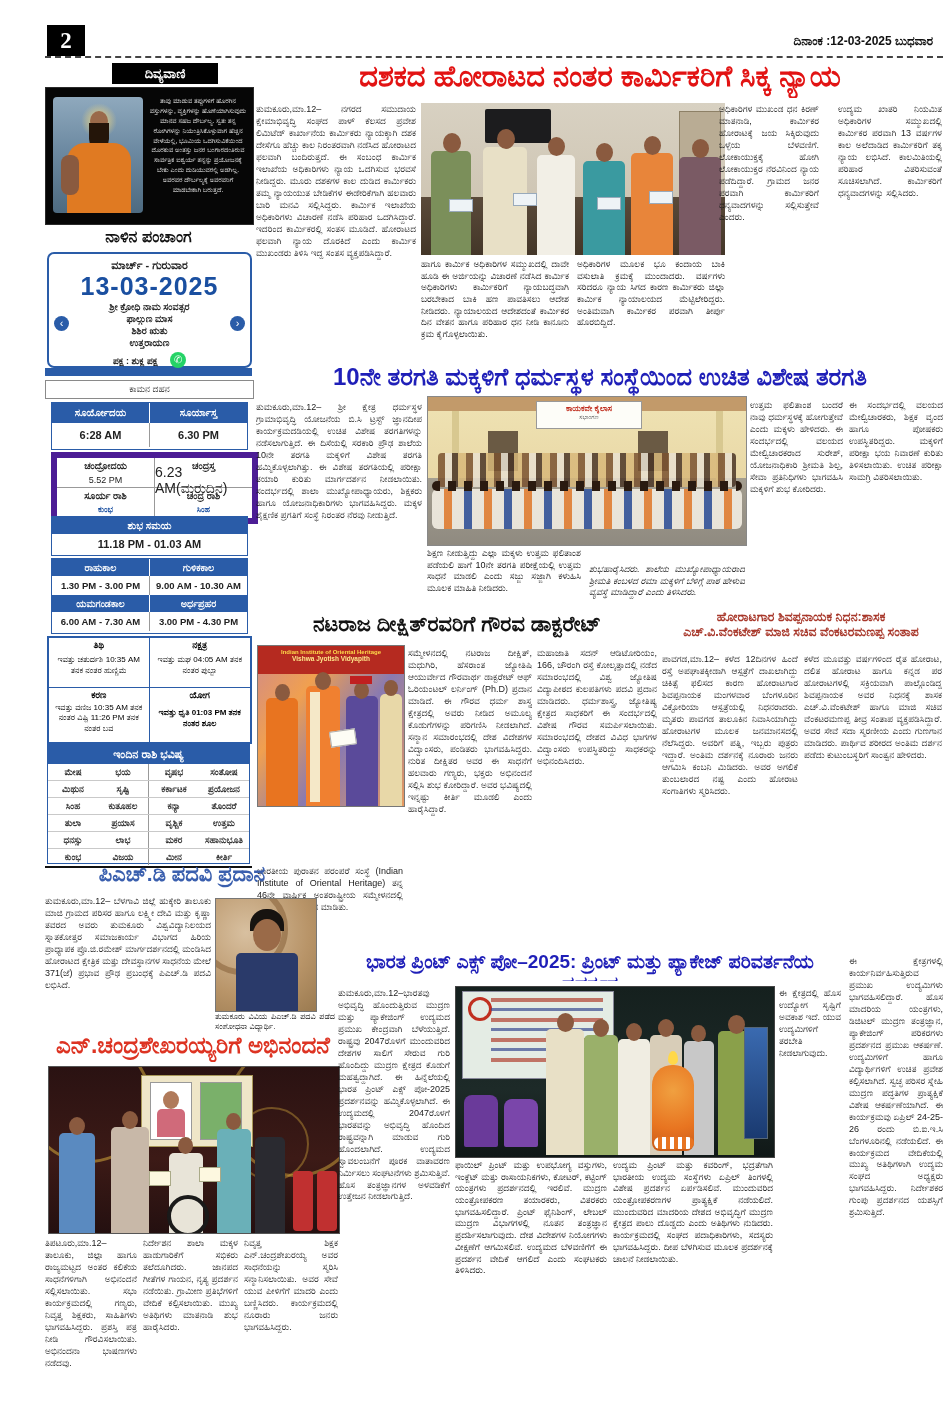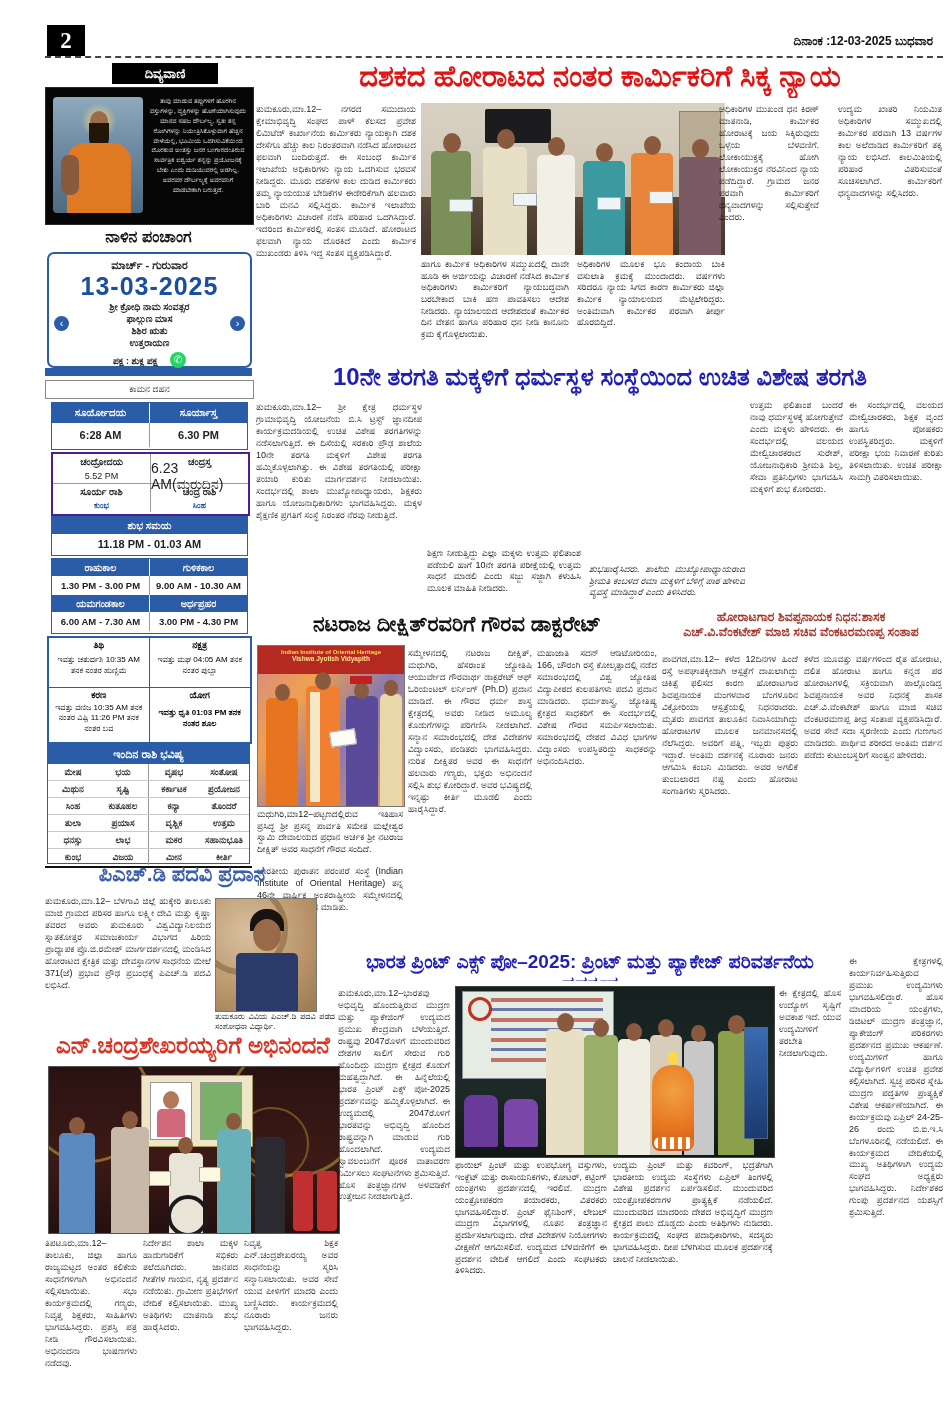--- a/index.html
+++ b/index.html
@@ -72,21 +72,21 @@
     <div style="display:flex;height:20px;">
       <div class="bluehdr" style="flex:1;font-size:10px;">ಸೂರ್ಯೋದಯ</div>
       <div class="bluehdr" style="flex:1;font-size:10px;border-left:1px solid #fff;">ಸೂರ್ಯಾಸ್ತ</div>
     </div>
     <div style="display:flex;height:24px;">
       <div class="cellv" style="flex:1;font-size:11px;">6:28 AM</div>
       <div class="cellv vline" style="flex:1;font-size:11px;">6.30 PM</div>
     </div>
   </div>
 
-  <div class="abs" style="left:51px;top:452px;width:195px;height:60px;border:2px solid #4c1d95;">
+  <div class="abs" style="left:51px;top:452px;width:195px;height:60px;border:6px solid #4c1d95;">
     <div style="display:flex;height:15px;">
       <div class="cellv" style="flex:1;font-size:9.5px;">ಚಂದ್ರೋದಯ</div>
       <div class="cellv vline" style="flex:1;font-size:9.5px;">ಚಂದ್ರಸ್ತ</div>
     </div>
     <div style="display:flex;height:14px;">
       <div class="cellv" style="flex:1;font-size:9px;font-weight:normal;">5.52 PM</div>
       <div class="cellv vline" style="flex:1;font-size:14px;font-weight:normal;">6.23 AM(ಮರುದಿನ)</div>
     </div>
     <div style="display:flex;height:15px;border-top:1px solid #999;">
       <div class="cellv" style="flex:1;font-size:9.5px;">ಸೂರ್ಯ ರಾಶಿ</div>
@@ -207,20 +207,34 @@
   </div>
 
   <div class="abs cap-txt" style="left:421px;top:259px;width:148px;height:99px;">ಹಾಗೂ ಕಾರ್ಮಿಕ ಅಧಿಕಾರಿಗಳ ಸಮ್ಮುಖದಲ್ಲಿ ದಾವೇ ಹೂಡಿ ಈ ಅರ್ಜಿಯನ್ನು ವಿಚಾರಣೆ ನಡೆಸಿದ ಕಾರ್ಮಿಕ ಅಧಿಕಾರಿಗಳು ಕಾರ್ಮಿಕರಿಗೆ ನ್ಯಾಯಬದ್ಧವಾಗಿ ಬರಬೇಕಾದ ಬಾಕಿ ಹಣ ಪಾವತಿಸಲು ಆದೇಶ ನೀಡಿದರು. ನ್ಯಾಯಾಲಯದ ಆದೇಶದಂತೆ ಕಾರ್ಮಿಕರ ದಿನ ವೇತನ ಹಾಗೂ ಪರಿಹಾರ ಧನ ನೀಡಿ ಕಾನೂನು ಕ್ರಮ ಕೈಗೊಳ್ಳಲಾಯಿತು.</div>
   <div class="abs cap-txt" style="left:577px;top:259px;width:148px;height:99px;">ಅಧಿಕಾರಿಗಳ ಮೂಲಕ ಭೂ ಕಂದಾಯ ಬಾಕಿ ವಸುಲಾತಿ ಕ್ರಮಕ್ಕೆ ಮುಂದಾದರು. ವರ್ಷಗಳು ಸರಿದರೂ ನ್ಯಾಯ ಸಿಗದ ಕಾರಣ ಕಾರ್ಮಿಕರು ಜಿಲ್ಲಾ ಕಾರ್ಮಿಕ ನ್ಯಾಯಾಲಯದ ಮೆಟ್ಟಿಲೇರಿದ್ದರು. ಅಂತಿಮವಾಗಿ ಕಾರ್ಮಿಕರ ಪರವಾಗಿ ತೀರ್ಪು ಹೊರಬಿದ್ದಿದೆ.</div>
   <div class="abs body-txt" style="left:719px;top:104px;width:100px;height:254px;">ಅಧಿಕಾರಿಗಳ ಮುಖಂಡ ಧನ ಕಿರಣ್ ಮಾತನಾಡಿ, ಕಾರ್ಮಿಕರ ಹೋರಾಟಕ್ಕೆ ಜಯ ಸಿಕ್ಕಿರುವುದು ಒಳ್ಳೆಯ ಬೆಳವಣಿಗೆ. ಲೋಕಾಯುಕ್ತಕ್ಕೆ ಹೋಗಿ ಲೋಕಾಯುಕ್ತರ ನೆರವಿನಿಂದ ನ್ಯಾಯ ಪಡೆದಿದ್ದಾರೆ. ಗ್ರಾಮದ ಜನರ ಪರವಾಗಿ ಕಾರ್ಮಿಕರಿಗೆ ಧನ್ಯವಾದಗಳನ್ನು ಸಲ್ಲಿಸುತ್ತೇವೆ ಎಂದರು.</div>
   <div class="abs body-txt" style="left:838px;top:104px;width:104px;height:254px;">ಉದ್ಯಮ ಖಾತರಿ ನಿಯಮಿತ ಅಧಿಕಾರಿಗಳ ಸಮ್ಮುಖದಲ್ಲಿ ಕಾರ್ಮಿಕರ ಪರವಾಗಿ 13 ವರ್ಷಗಳ ಕಾಲ ಅಲೆದಾಡಿದ ಕಾರ್ಮಿಕರಿಗೆ ತಕ್ಕ ನ್ಯಾಯ ಲಭಿಸಿದೆ. ಕಾಲಮಿತಿಯಲ್ಲಿ ಪರಿಹಾರ ವಿತರಿಸುವಂತೆ ಸೂಚಿಸಲಾಗಿದೆ. ಕಾರ್ಮಿಕರಿಗೆ ಧನ್ಯವಾದಗಳನ್ನು ಸಲ್ಲಿಸಿದರು.</div>
 
   <div class="abs hl" style="left:256px;top:363px;width:688px;height:33px;font-size:24px;color:#1f1fb8;">10ನೇ ತರಗತಿ ಮಕ್ಕಳಿಗೆ ಧರ್ಮಸ್ಥಳ ಸಂಸ್ಥೆಯಿಂದ ಉಚಿತ ವಿಶೇಷ ತರಗತಿ</div>
   <div class="abs body-txt" style="left:256px;top:402px;width:166px;height:212px;">ತುಮಕೂರು,ಮಾ.12– ಶ್ರೀ ಕ್ಷೇತ್ರ ಧರ್ಮಸ್ಥಳ ಗ್ರಾಮಾಭಿವೃದ್ಧಿ ಯೋಜನೆಯ ಬಿ.ಸಿ ಟ್ರಸ್ಟ್ ಜ್ಞಾನದೀಪ ಕಾರ್ಯಕ್ರಮದಡಿಯಲ್ಲಿ ಉಚಿತ ವಿಶೇಷ ತರಗತಿಗಳನ್ನು ನಡೆಸಲಾಗುತ್ತಿದೆ. ಈ ದಿಸೆಯಲ್ಲಿ ಸರಕಾರಿ ಪ್ರೌಢ ಶಾಲೆಯ 10ನೇ ತರಗತಿ ಮಕ್ಕಳಿಗೆ ವಿಶೇಷ ತರಗತಿ ಹಮ್ಮಿಕೊಳ್ಳಲಾಗಿತ್ತು. ಈ ವಿಶೇಷ ತರಗತಿಯಲ್ಲಿ ಪರೀಕ್ಷಾ ತಯಾರಿ ಕುರಿತು ಮಾರ್ಗದರ್ಶನ ನೀಡಲಾಯಿತು. ಸಂದರ್ಭದಲ್ಲಿ ಶಾಲಾ ಮುಖ್ಯೋಪಾಧ್ಯಾಯರು, ಶಿಕ್ಷಕರು ಹಾಗೂ ಯೋಜನಾಧಿಕಾರಿಗಳು ಭಾಗವಹಿಸಿದ್ದರು. ಮಕ್ಕಳ ಶೈಕ್ಷಣಿಕ ಪ್ರಗತಿಗೆ ಸಂಸ್ಥೆ ನಿರಂತರ ನೆರವು ನೀಡುತ್ತಿದೆ.</div>
 
+  <div class="photo" style="left:427px;top:396px;width:318px;height:148px;background:linear-gradient(180deg,#efe3b4 0%,#e9d8a6 55%,#a49e90 55%,#8f8a80 100%);border:1px solid #888;">
+    <div class="abs" style="left:0;top:0;width:318px;height:14px;background:#c29a6a;"></div>
+    <div class="abs" style="left:108px;top:4px;width:104px;height:26px;background:#fdfdf8;border:1px solid #999;text-align:center;">
+      <div style="font-size:8px;font-weight:bold;color:#c03020;line-height:1.2;margin-top:2px;">ಕಾಯಕವೇ ಕೈಲಾಸ</div>
+      <div style="font-size:6px;color:#555;">ಸಭಾಂಗಣ</div>
+    </div>
+    <div class="abs" style="left:60px;top:34px;width:30px;height:40px;background:#6a5a44;"></div>
+    <div class="abs" style="left:210px;top:34px;width:30px;height:40px;background:#6a5a44;"></div>
+    <div class="abs" style="left:24px;top:14px;width:7px;height:70px;background:#d8c890;"></div>
+    <div class="abs" style="left:288px;top:14px;width:7px;height:70px;background:#d8c890;"></div>
+    <div class="abs" style="left:10px;top:56px;width:298px;height:34px;background:repeating-linear-gradient(90deg,#7a5230 0 7px,#e8e0d0 7px 14px,#4a3526 14px 20px,#d8b87a 20px 28px);opacity:.85;border-radius:4px;"></div>
+    <div class="abs" style="left:4px;top:92px;width:310px;height:40px;background:repeating-linear-gradient(90deg,#f2ede2 0 12px,#e8853a 12px 20px,#f2ede2 20px 32px,#3a5aa0 32px 40px);opacity:.9;border-radius:6px;"></div>
+    <div class="abs" style="left:4px;top:84px;width:310px;height:10px;background:repeating-linear-gradient(90deg,#2a1a10 0 8px,transparent 8px 16px);border-radius:5px;"></div>
+  </div>
 
   <div class="abs cap-txt" style="left:427px;top:548px;width:154px;height:64px;">ಶಿಕ್ಷಣ ನೀಡುತ್ತಿದ್ದು ಎಲ್ಲಾ ಮಕ್ಕಳು ಉತ್ತಮ ಫಲಿತಾಂಶ ಪಡೆಯಲಿ ಹಾಗೆ 10ನೇ ತರಗತಿ ಪರೀಕ್ಷೆಯಲ್ಲಿ ಉತ್ತಮ ಸಾಧನೆ ಮಾಡಲಿ ಎಂದು ಸಜ್ಜು ಸಜ್ಜಾಗಿ ಕಳುಹಿಸಿ ಮೂಲಕ ಮಾಹಿತಿ ನೀಡಿದರು.</div>
   <div class="abs cap-txt" style="left:589px;top:564px;width:156px;height:64px;font-style:italic;">ಶುಭಹಾರೈಸಿದರು. ಶಾಲೆಯ ಮುಖ್ಯೋಪಾಧ್ಯಾಯರಾದ ಶ್ರೀಮತಿ ಕಂಬಳದ ರಮಾ ಮಕ್ಕಳಿಗೆ ಬೆಳಿಗ್ಗೆ ಪಾಠ ಹೇಳುವ ವ್ಯವಸ್ಥೆ ಮಾಡಿದ್ದಾರೆ ಎಂದು ತಿಳಿಸಿದರು.</div>
   <div class="abs body-txt" style="left:750px;top:400px;width:93px;height:214px;">ಉತ್ತಮ ಫಲಿತಾಂಶ ಬಂದರೆ ನಾವು ಧರ್ಮಸ್ಥಳಕ್ಕೆ ಹೋಗುತ್ತೇವೆ ಎಂದು ಮಕ್ಕಳು ಹೇಳಿದರು. ಈ ಸಂದರ್ಭದಲ್ಲಿ ವಲಯದ ಮೇಲ್ವಿಚಾರಕರಾದ ಸುರೇಶ್, ಯೋಜನಾಧಿಕಾರಿ ಶ್ರೀಮತಿ ಶಿಲ್ಪ, ಸೇವಾ ಪ್ರತಿನಿಧಿಗಳು ಭಾಗವಹಿಸಿ ಮಕ್ಕಳಿಗೆ ಶುಭ ಕೋರಿದರು.</div>
   <div class="abs body-txt" style="left:849px;top:400px;width:94px;height:214px;">ಈ ಸಂದರ್ಭದಲ್ಲಿ ವಲಯದ ಮೇಲ್ವಿಚಾರಕರು, ಶಿಕ್ಷಕ ವೃಂದ ಹಾಗೂ ಪೋಷಕರು ಉಪಸ್ಥಿತರಿದ್ದರು. ಮಕ್ಕಳಿಗೆ ಪರೀಕ್ಷಾ ಭಯ ನಿವಾರಣೆ ಕುರಿತು ತಿಳಿಸಲಾಯಿತು. ಉಚಿತ ಪರೀಕ್ಷಾ ಸಾಮಗ್ರಿ ವಿತರಿಸಲಾಯಿತು.</div>
 
   <div class="abs hl" style="left:256px;top:612px;width:402px;height:28px;font-size:21px;color:#141414;">ನಟರಾಜ ದೀಕ್ಷಿತ್‌ರವರಿಗೆ ಗೌರವ ಡಾಕ್ಟರೇಟ್</div>
 
   <div class="photo" style="left:257px;top:645px;width:146px;height:160px;background:linear-gradient(125deg,#d08a8a 0%,#f0a050 30%,#8a7ab0 60%,#e89a60 100%);border:1px solid #777;">
     <div class="abs" style="left:0;top:0;width:146px;height:28px;background:#b52a20;text-align:center;overflow:hidden;">
@@ -233,21 +247,20 @@
     <div class="abs" style="left:52px;top:46px;width:10px;height:110px;background:#f5e8c8;"></div>
     <div class="head" style="left:57px;top:26px;width:16px;height:18px;"></div>
     <div class="pb" style="left:88px;top:50px;width:32px;height:110px;background:#5a4a9a;"></div>
     <div class="head" style="left:96px;top:36px;width:15px;height:17px;"></div>
     <div class="abs" style="left:92px;top:30px;width:22px;height:8px;background:#c02020;"></div>
     <div class="pb" style="left:122px;top:48px;width:22px;height:112px;background:#e8d8a8;"></div>
     <div class="head" style="left:126px;top:34px;width:14px;height:16px;"></div>
     <div class="abs" style="left:72px;top:84px;width:24px;height:14px;background:#fdfdf5;border:1px solid #aaa;transform:rotate(-8deg);"></div>
   </div>
 
-  <div class="abs cap-txt" style="left:257px;top:809px;width:146px;height:54px;">ಮಧುಗಿರಿ,ಮಾ12–ಪಟ್ಟಣದಲ್ಲಿರುವ ಇತಿಹಾಸ ಪ್ರಸಿದ್ಧ ಶ್ರೀ ಪ್ರಸನ್ನ ಪಾರ್ವತಿ ಸಮೇತ ಮಲ್ಲೇಶ್ವರ ಸ್ವಾಮಿ ದೇವಾಲಯದ ಪ್ರಧಾನ ಅರ್ಚಕ ಶ್ರೀ ನಟರಾಜ ದೀಕ್ಷಿತ್ ಅವರ ಸಾಧನೆಗೆ ಗೌರವ ಸಂದಿದೆ.</div>
   <div class="abs body-txt" style="left:257px;top:866px;width:146px;height:82px;">ಭಾರತೀಯ ಪುರಾತನ ಪರಂಪರೆ ಸಂಸ್ಥೆ (Indian Institute of Oriental Heritage) ತನ್ನ 46ನೇ ವಾರ್ಷಿಕ ಅಂತರಾಷ್ಟ್ರೀಯ ಸಮ್ಮೇಳನದಲ್ಲಿ ಗೌರವ ಪದವಿ ಪ್ರದಾನ ಮಾಡಿತು.</div>
   <div class="abs body-txt" style="left:408px;top:648px;width:124px;height:300px;">ಸಮ್ಮೇಳನದಲ್ಲಿ ನಟರಾಜ ದೀಕ್ಷಿತ್, ಮಧುಗಿರಿ, ಹೆಸರಾಂತ ಜ್ಯೋತಿಷಿ ಆಯುರ್ವೇದ ಗೌರವಾರ್ಥ ಡಾಕ್ಟರೇಟ್ ಆಫ್ ಓರಿಯಂಟಲ್ ಲರ್ನಿಂಗ್ (Ph.D) ಪ್ರದಾನ ಮಾಡಿದೆ. ಈ ಗೌರವ ಧರ್ಮ ಶಾಸ್ತ್ರ ಕ್ಷೇತ್ರದಲ್ಲಿ ಅವರು ನೀಡಿದ ಅಮೂಲ್ಯ ಕೊಡುಗೆಗಳನ್ನು ಪರಿಗಣಿಸಿ ನೀಡಲಾಗಿದೆ. ಸನ್ಮಾನ ಸಮಾರಂಭದಲ್ಲಿ ದೇಶ ವಿದೇಶಗಳ ವಿದ್ವಾಂಸರು, ಪಂಡಿತರು ಭಾಗವಹಿಸಿದ್ದರು. ನುರಿತ ದೀಕ್ಷಿತರ ಅವರ ಈ ಸಾಧನೆಗೆ ಹಲವಾರು ಗಣ್ಯರು, ಭಕ್ತರು ಅಭಿನಂದನೆ ಸಲ್ಲಿಸಿ ಶುಭ ಕೋರಿದ್ದಾರೆ. ಅವರ ಭವಿಷ್ಯದಲ್ಲಿ ಇನ್ನಷ್ಟು ಕೀರ್ತಿ ಮೂಡಲಿ ಎಂದು ಹಾರೈಸಿದ್ದಾರೆ.</div>
   <div class="abs body-txt" style="left:537px;top:648px;width:120px;height:300px;">ಮಹಾಜಾತಿ ಸದನ್ ಆಡಿಟೋರಿಯಂ, 166, ಚೌರಂಗಿ ರಸ್ತೆ ಕೋಲ್ಕತ್ತಾದಲ್ಲಿ ನಡೆದ ಸಮಾರಂಭದಲ್ಲಿ ವಿಶ್ವ ಜ್ಯೋತಿಷ ವಿದ್ಯಾಪೀಠದ ಕುಲಪತಿಗಳು ಪದವಿ ಪ್ರದಾನ ಮಾಡಿದರು. ಧರ್ಮಶಾಸ್ತ್ರ, ಜ್ಯೋತಿಷ್ಯ ಕ್ಷೇತ್ರದ ಸಾಧಕರಿಗೆ ಈ ಸಂದರ್ಭದಲ್ಲಿ ವಿಶೇಷ ಗೌರವ ಸಮರ್ಪಿಸಲಾಯಿತು. ಸಮಾರಂಭದಲ್ಲಿ ದೇಶದ ವಿವಿಧ ಭಾಗಗಳ ವಿದ್ವಾಂಸರು ಉಪಸ್ಥಿತರಿದ್ದು ಸಾಧಕರನ್ನು ಅಭಿನಂದಿಸಿದರು.</div>
 
   <div class="abs" style="left:658px;top:610px;width:286px;height:38px;text-align:center;">
     <div style="font-weight:bold;font-size:12.5px;color:#a8382b;">ಹೋರಾಟಗಾರ ಶಿವಪ್ಪನಾಯಕ ನಿಧನ:ಶಾಸಕ</div>
     <div style="font-weight:bold;font-size:12.5px;color:#a8382b;">ಎಚ್.ವಿ.ವೆಂಕಟೇಶ್ ಮಾಜಿ ಸಚಿವ ವೆಂಕಟರಮಣಪ್ಪ ಸಂತಾಪ</div>
   </div>
   <div class="abs body-txt" style="left:662px;top:654px;width:136px;height:294px;">ಪಾವಗಡ,ಮಾ.12– ಕಳೆದ 12ದಿನಗಳ ಹಿಂದೆ ರಸ್ತೆ ಅಪಘಾತಕ್ಕೀಡಾಗಿ ಆಸ್ಪತ್ರೆಗೆ ದಾಖಲಾಗಿದ್ದು ಚಿಕಿತ್ಸೆ ಫಲಿಸದ ಕಾರಣ ಹೋರಾಟಗಾರ ಶಿವಪ್ಪನಾಯಕ ಮಂಗಳವಾರ ಬೆಂಗಳೂರಿನ ವಿಕ್ಟೋರಿಯಾ ಆಸ್ಪತ್ರೆಯಲ್ಲಿ ನಿಧನರಾದರು. ಮೃತರು ಪಾವಗಡ ತಾಲೂಕಿನ ನಿವಾಸಿಯಾಗಿದ್ದು ಹೋರಾಟಗಳ ಮೂಲಕ ಜನಮಾನಸದಲ್ಲಿ ನೆಲೆಸಿದ್ದರು. ಅವರಿಗೆ ಪತ್ನಿ, ಇಬ್ಬರು ಪುತ್ರರು ಇದ್ದಾರೆ. ಅಂತಿಮ ದರ್ಶನಕ್ಕೆ ನೂರಾರು ಜನರು ಆಗಮಿಸಿ ಕಂಬನಿ ಮಿಡಿದರು. ಅವರ ಅಗಲಿಕೆ ತುಂಬಲಾರದ ನಷ್ಟ ಎಂದು ಹೋರಾಟ ಸಂಗಾತಿಗಳು ಸ್ಮರಿಸಿದರು.</div>
   <div class="abs body-txt" style="left:804px;top:654px;width:138px;height:294px;">ಕಳೆದ ಮೂವತ್ತು ವರ್ಷಗಳಿಂದ ರೈತ ಹೋರಾಟ, ದಲಿತ ಹೋರಾಟ ಹಾಗೂ ಕನ್ನಡ ಪರ ಹೋರಾಟಗಳಲ್ಲಿ ಸಕ್ರಿಯವಾಗಿ ಪಾಲ್ಗೊಂಡಿದ್ದ ಶಿವಪ್ಪನಾಯಕ ಅವರ ನಿಧನಕ್ಕೆ ಶಾಸಕ ಎಚ್.ವಿ.ವೆಂಕಟೇಶ್ ಹಾಗೂ ಮಾಜಿ ಸಚಿವ ವೆಂಕಟರಮಣಪ್ಪ ತೀವ್ರ ಸಂತಾಪ ವ್ಯಕ್ತಪಡಿಸಿದ್ದಾರೆ. ಅವರ ಸೇವೆ ಸದಾ ಸ್ಮರಣೀಯ ಎಂದು ಗುಣಗಾನ ಮಾಡಿದರು. ಪಾರ್ಥಿವ ಶರೀರದ ಅಂತಿಮ ದರ್ಶನ ಪಡೆದು ಕುಟುಂಬಸ್ಥರಿಗೆ ಸಾಂತ್ವನ ಹೇಳಿದರು.</div>

